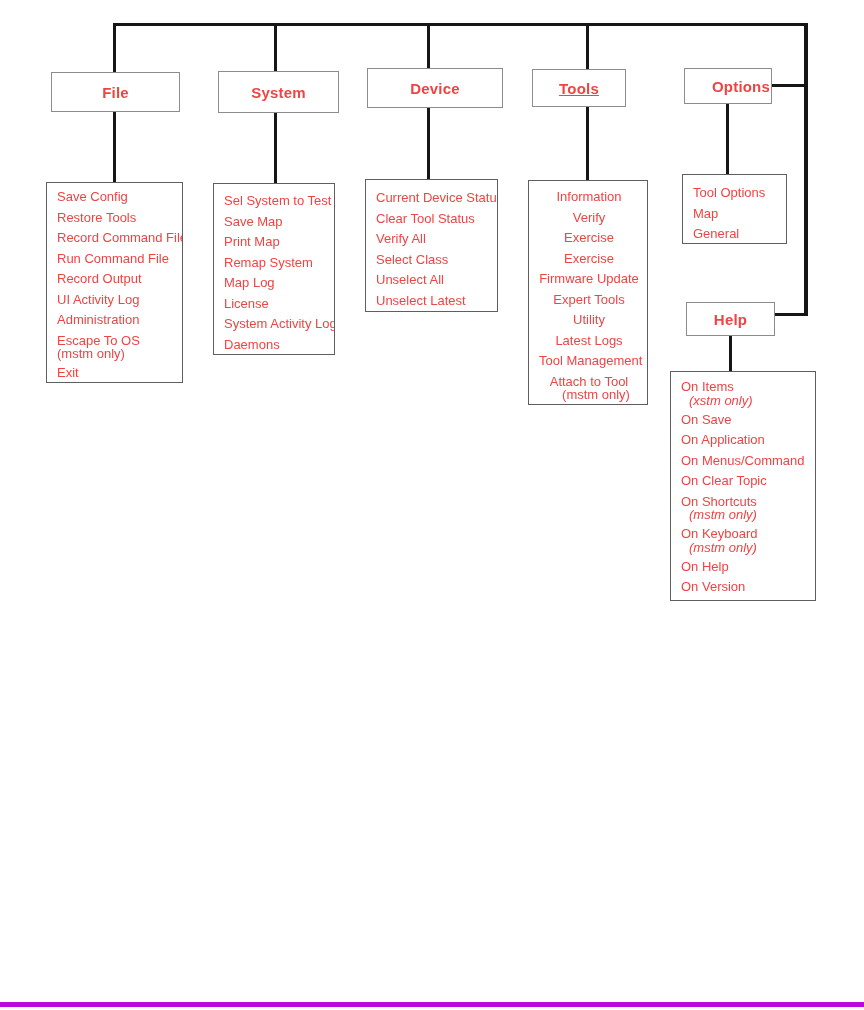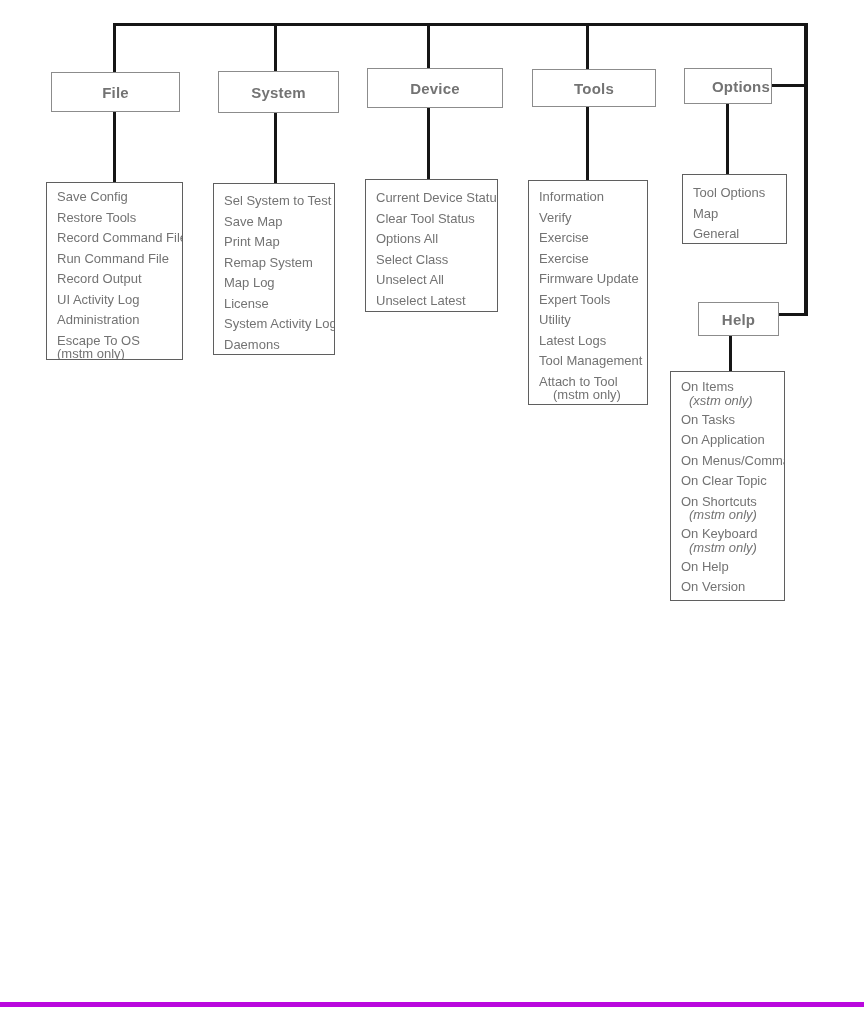--- a/index.html
+++ b/index.html
@@ -1,18 +1,18 @@
 <!DOCTYPE html>
 <html><head>
 <meta charset="utf-8">
 <style>
   html,body{margin:0;padding:0;background:#fff;}
   .canvas{
     position:relative;width:864px;height:1010px;background:#ffffff;
-    font-family:"Liberation Sans",sans-serif;color:#737373;overflow:hidden;
+    font-family:"Liberation Sans",sans-serif;color:#ef4444;overflow:hidden;
   }
   
   .line{position:absolute;background:#161616;}
   #ln-top        {left:114px;top:23px;width:694px;height:3px;}
   #ln-right      {left:804px;top:23px;width:4px;height:293px;}
   #ln-file-top   {left:113px;top:23px;width:3px;height:49px;}
   #ln-system-top {left:274px;top:23px;width:3px;height:48px;}
   #ln-device-top {left:427px;top:23px;width:3px;height:45px;}
   #ln-tools-top  {left:586px;top:23px;width:3px;height:46px;}
   #ln-file-mid   {left:113px;top:112px;width:3px;height:70px;}
@@ -26,35 +26,35 @@
 
   
   .head{
     position:absolute;background:#ffffff;border:1px solid #8c8c8c;
     display:flex;align-items:center;justify-content:center;box-sizing:border-box;
   }
   .head-label{font-weight:bold;font-size:15px;letter-spacing:.2px;}
   #head-file   {left:51px; top:72px; width:129px;height:40px;}
   #head-system {left:218px;top:71px; width:121px;height:42px;}
   #head-device {left:367px;top:68px; width:136px;height:40px;}
-  #head-tools  {left:532px;top:69px; width:124px;height:38px;}
+  #head-tools  {left:532px;top:69px; width:94px;height:38px;text-decoration:underline;}
   #head-options{left:684px;top:68px; width:88px; height:36px;padding-left:26px;}
-  #head-help   {left:686px;top:302px;width:81px; height:34px;margin-left:12px;}
+  #head-help   {left:686px;top:302px;width:89px; height:34px;}
 
   
   .list{
     position:absolute;background:#ffffff;border:1px solid #5f5f5f;
     box-sizing:border-box;font-size:13px;overflow:hidden;
   }
-  #list-file   {left:46px; top:182px;width:137px;height:178px;padding:4px 0 0 10px;}
+  #list-file   {left:46px; top:182px;width:137px;height:201px;padding:4px 0 0 10px;}
   #list-system {left:213px;top:183px;width:122px;height:172px;padding:7px 0 0 10px;}
   #list-device {left:365px;top:179px;width:133px;height:133px;padding:8px 0 0 10px;}
-  #list-tools  {left:528px;top:180px;width:120px;height:225px;padding:6px 8px 0 10px;}
+  #list-tools  {left:528px;top:180px;width:120px;height:225px;padding:6px 8px 0 10px;text-align:center;}
   #list-options{left:682px;top:174px;width:105px;height:70px; padding:8px 4px 0 10px;}
-  #list-help   {left:670px;top:371px;width:115px;height:230px;padding:5px 0 0 10px;}
+  #list-help   {left:670px;top:371px;width:146px;height:230px;padding:5px 0 0 10px;}
   .item-label{display:block;white-space:nowrap;line-height:20.5px;}
   .item-note{display:block;white-space:nowrap;line-height:13px;margin-top:-4px;padding-bottom:3px;margin-left:10px;}
   #list-file .item-note{margin-left:0;}
   #list-tools .item-note{margin-left:14px;}
   #list-help .item-note{margin-left:8px;font-style:italic;}
 
   
   #footer-rule{position:absolute;left:0;top:1002px;width:864px;height:5px;background:#ba08de;}
 </style>
 </head>
@@ -153,21 +153,21 @@
       </div>
     </div>
   <div class="list" id="list-device">
       <div class="menu-item">
         <span class="item-label">Current Device Status</span>
       </div>
       <div class="menu-item">
         <span class="item-label">Clear Tool Status</span>
       </div>
       <div class="menu-item">
-        <span class="item-label">Options All</span>
+        <span class="item-label">Verify All</span>
       </div>
       <div class="menu-item">
         <span class="item-label">Select Class</span>
       </div>
       <div class="menu-item">
         <span class="item-label">Unselect All</span>
       </div>
       <div class="menu-item">
         <span class="item-label">Unselect Latest</span>
       </div>
@@ -215,21 +215,21 @@
       <div class="menu-item">
         <span class="item-label">General</span>
       </div>
     </div>
   <div class="list" id="list-help">
       <div class="menu-item">
         <span class="item-label">On Items</span>
         <span class="item-note">(xstm only)</span>
       </div>
       <div class="menu-item">
-        <span class="item-label">On Tasks</span>
+        <span class="item-label">On Save</span>
       </div>
       <div class="menu-item">
         <span class="item-label">On Application</span>
       </div>
       <div class="menu-item">
         <span class="item-label">On Menus/Command</span>
       </div>
       <div class="menu-item">
         <span class="item-label">On Clear Topic</span>
       </div>

